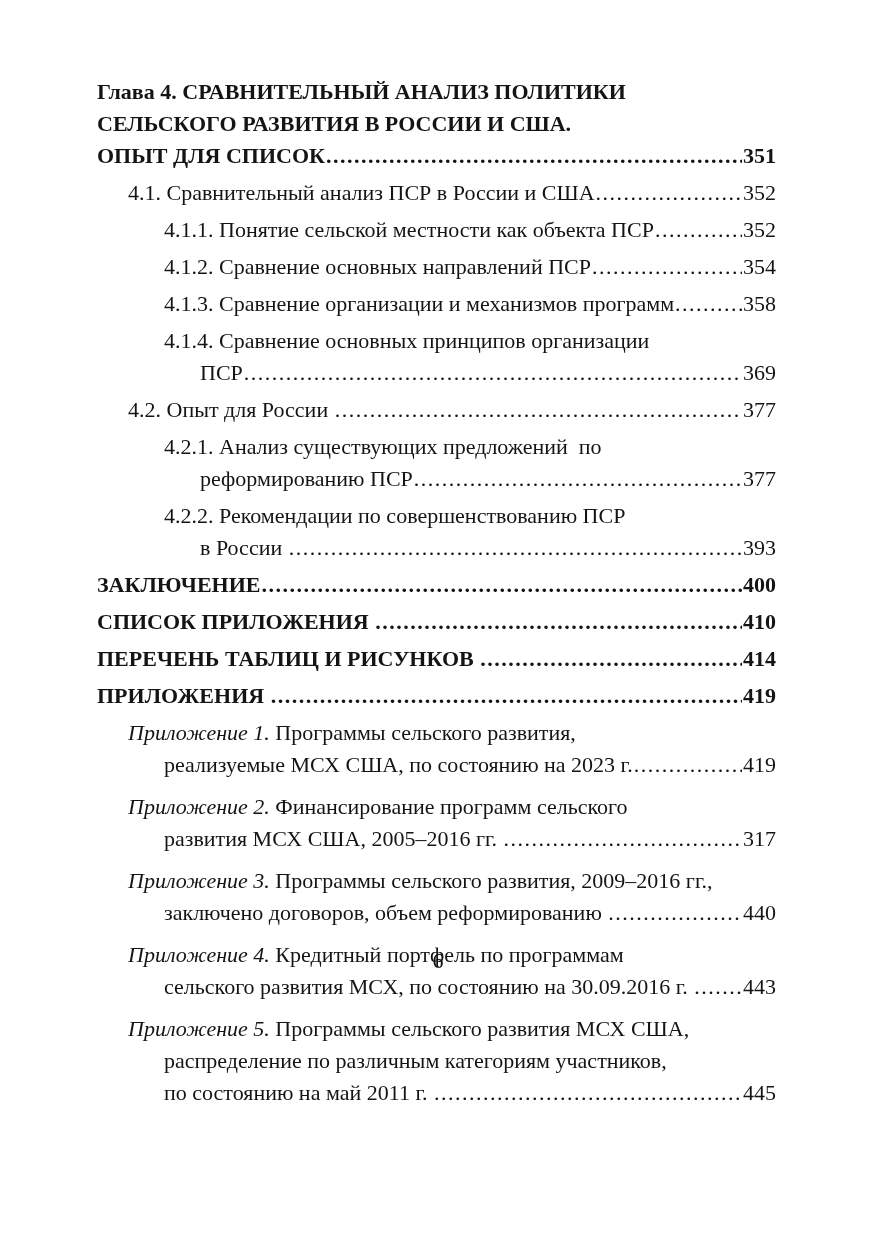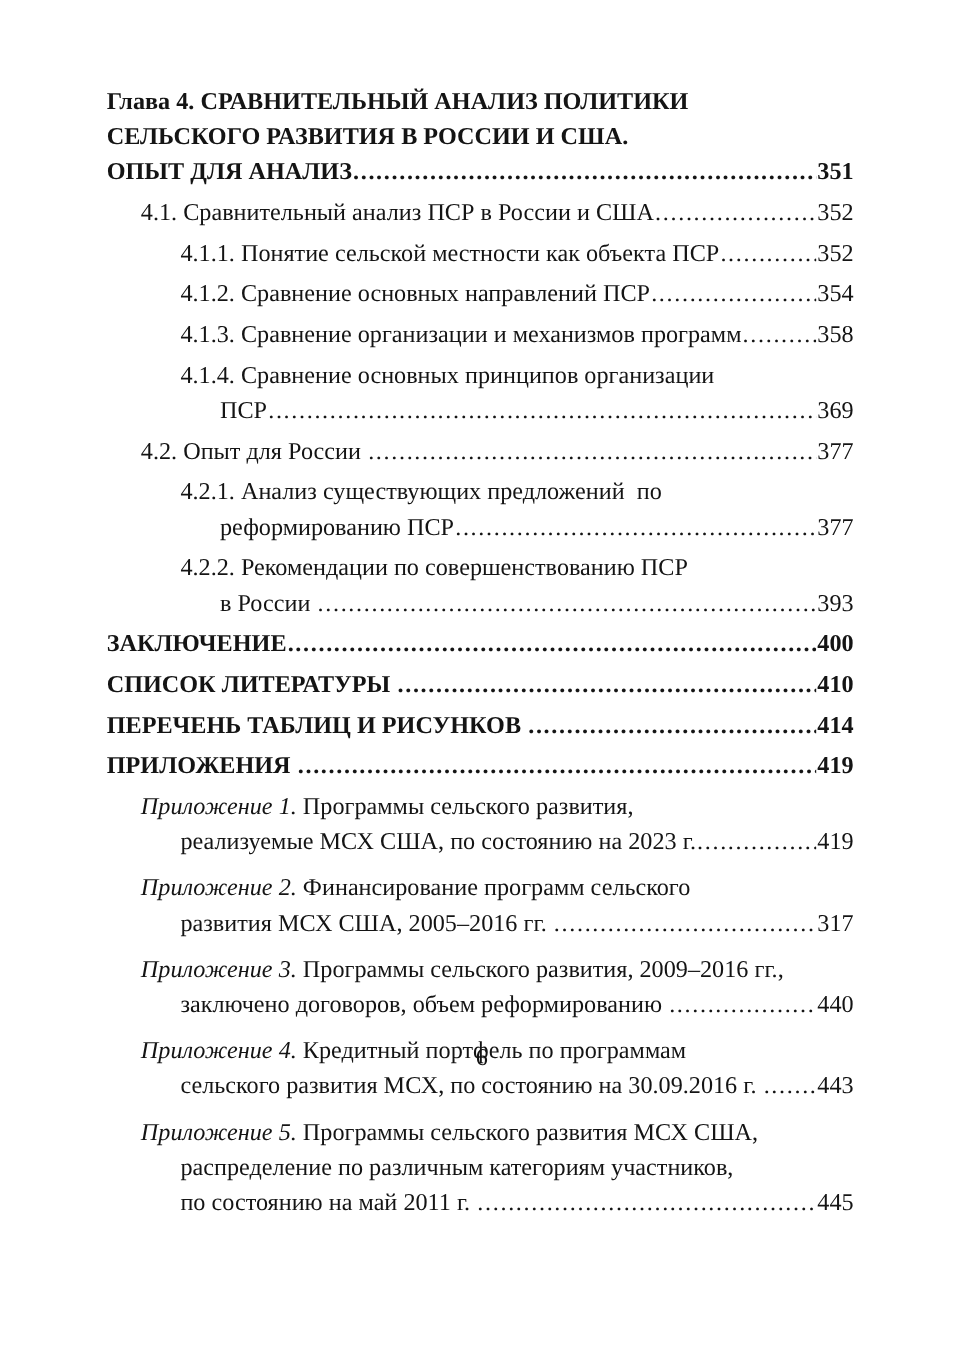--- a/index.html
+++ b/index.html
@@ -60,21 +60,21 @@
 </style>
 </head>
 <body>
 
 <div class="page">
   <div class="toc-list" id="toc-list">
       <div class="toc-entry style-chapter">
         <div class="toc-line first"><span class="toc-text">Глава 4. СРАВНИТЕЛЬНЫЙ АНАЛИЗ ПОЛИТИКИ</span></div>
         <div class="toc-line cont"><span class="toc-text">СЕЛЬСКОГО РАЗВИТИЯ В РОССИИ И США.</span></div>
         <div class="toc-line final cont">
-          <span class="toc-text">ОПЫТ ДЛЯ АНАЛИЗ</span>
+          <span class="toc-text">ОПЫТ ДЛЯ СПИСОК</span>
           <span class="toc-dots"></span>
           <span class="toc-page">351</span>
         </div>
       </div>
       <div class="toc-entry style-section">
         <div class="toc-line final first">
           <span class="toc-text">4.1. Сравнительный анализ ПСР в России и США</span>
           <span class="toc-dots"></span>
           <span class="toc-page">352</span>
         </div>
@@ -133,21 +133,21 @@
       </div>
       <div class="toc-entry style-chapter">
         <div class="toc-line final first">
           <span class="toc-text">ЗАКЛЮЧЕНИЕ</span>
           <span class="toc-dots"></span>
           <span class="toc-page">400</span>
         </div>
       </div>
       <div class="toc-entry style-chapter">
         <div class="toc-line final first">
-          <span class="toc-text">СПИСОК ЛИТЕРАТУРЫ </span>
+          <span class="toc-text">СПИСОК ПРИЛОЖЕНИЯ </span>
           <span class="toc-dots"></span>
           <span class="toc-page">410</span>
         </div>
       </div>
       <div class="toc-entry style-chapter">
         <div class="toc-line final first">
           <span class="toc-text">ПЕРЕЧЕНЬ ТАБЛИЦ И РИСУНКОВ </span>
           <span class="toc-dots"></span>
           <span class="toc-page">414</span>
         </div>

